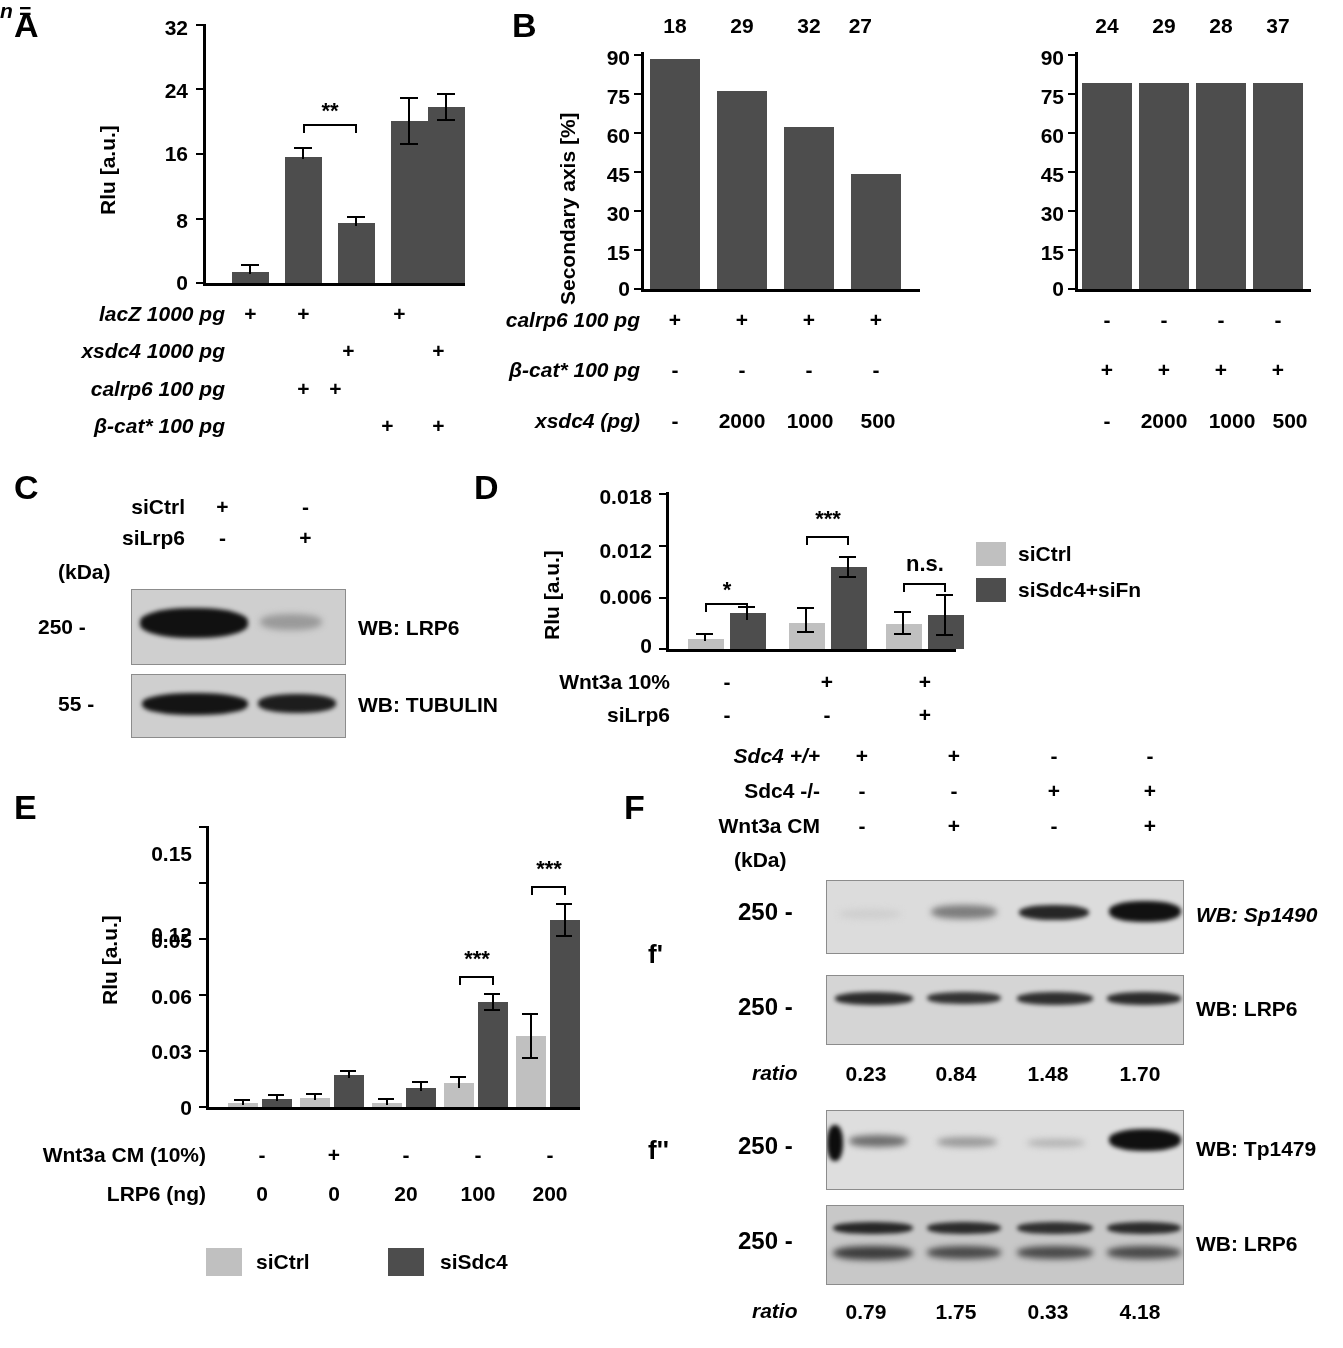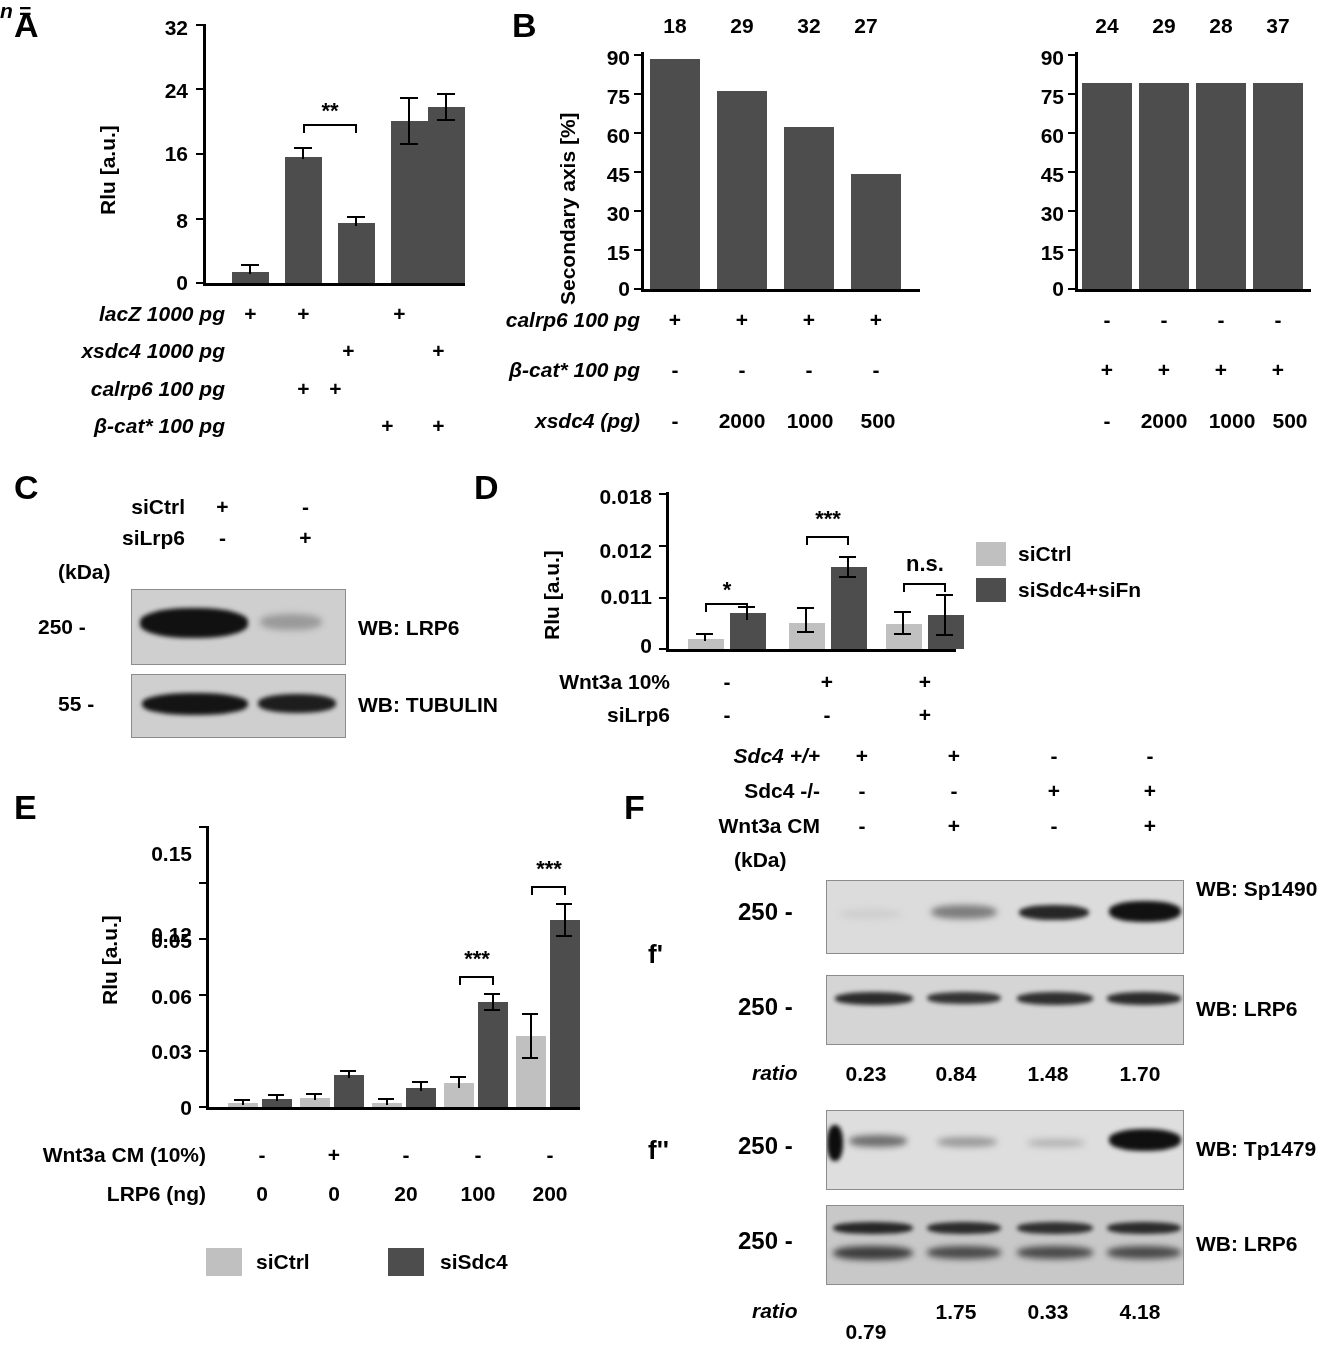--- a/index.html
+++ b/index.html
@@ -145,21 +145,21 @@
 <div class="tick" style="left:634px;top:93px;"></div>
 <div class="tick" style="left:634px;top:132px;"></div>
 <div class="tick" style="left:634px;top:171px;"></div>
 <div class="tick" style="left:634px;top:210px;"></div>
 <div class="tick" style="left:634px;top:249px;"></div>
 <div class="tick" style="left:634px;top:288px;"></div>
 
 <div class="cond" style="left:645px;top:14px;width:60px;">18</div>
 <div class="cond" style="left:712px;top:14px;width:60px;">29</div>
 <div class="cond" style="left:779px;top:14px;width:60px;">32</div>
-<div class="cond" style="left:836px;top:14px;width:60px;">27</div>
+<div class="cond" style="left:812px;top:14px;width:60px;text-align:right;">27</div>
 
 <div class="bar" style="left:650px;top:59px;width:50px;height:230px;"></div>
 <div class="bar" style="left:717px;top:91px;width:50px;height:198px;"></div>
 <div class="bar" style="left:784px;top:127px;width:50px;height:162px;"></div>
 <div class="bar" style="left:851px;top:174px;width:50px;height:115px;"></div>
 
 <div class="ticknum" style="left:1022px;top:46px;width:42px;">90</div>
 <div class="ticknum" style="left:1022px;top:85px;width:42px;">75</div>
 <div class="ticknum" style="left:1022px;top:124px;width:42px;">60</div>
 <div class="ticknum" style="left:1022px;top:163px;width:42px;">45</div>
@@ -241,21 +241,21 @@
 </div>
 <div class="lbl-b" style="position:absolute;left:58px;top:693px;">55 -</div>
 <div class="wb-lab" style="left:358px;top:693px;">WB: TUBULIN</div>
 
 <div class="panel-letter" style="left:474px;top:470px;">D</div>
 
 <div class="ylab" style="left:540px;top:640px;">Rlu [a.u.]</div>
 
 <div class="ticknum" style="left:560px;top:485px;width:92px;">0.018</div>
 <div class="ticknum" style="left:560px;top:539px;width:92px;">0.012</div>
-<div class="ticknum" style="left:560px;top:585px;width:92px;">0.011</div>
+<div class="ticknum" style="left:560px;top:585px;width:92px;">0.006</div>
 <div class="ticknum" style="left:560px;top:634px;width:92px;">0</div>
 
 <div class="axis-line" style="left:666px;top:492px;width:3px;height:158px;"></div>
 <div class="axis-line" style="left:666px;top:649px;width:290px;height:3px;"></div>
 <div class="tick" style="left:659px;top:493px;"></div>
 <div class="tick" style="left:659px;top:545px;"></div>
 <div class="tick" style="left:659px;top:597px;"></div>
 <div class="tick" style="left:659px;top:648px;"></div>
 
 <div class="bar-light" style="left:688px;top:639px;width:36px;height:10px;"></div>
@@ -434,21 +434,21 @@
 <div class="lbl-b" style="position:absolute;left:648px;top:943px;font-size:26px;">f'</div>
 <div class="lbl-b" style="position:absolute;left:648px;top:1139px;font-size:26px;">f''</div>
 
 <div class="blot" style="left:826px;top:880px;width:356px;height:72px;background:#dcdcdc;">
   <div class="band" style="left:12px;top:28px;width:62px;height:10px;background:#cfcfcf;filter:blur(3px);"></div>
   <div class="band" style="left:104px;top:24px;width:66px;height:14px;background:#7d7d7d;filter:blur(3px);"></div>
   <div class="band" style="left:192px;top:24px;width:70px;height:15px;background:#262626;filter:blur(2px);"></div>
   <div class="band" style="left:282px;top:20px;width:72px;height:21px;background:#111;filter:blur(2px);"></div>
 </div>
 <div class="lbl-b" style="position:absolute;left:738px;top:901px;font-size:24px;">250 -</div>
-<div class="wb-lab" style="left:1196px;top:877px;">WB: Sp1490</div>
+<div class="wb-lab" style="left:1196px;top:903px;font-style:italic;">WB: Sp1490</div>
 
 <div class="blot" style="left:826px;top:975px;width:356px;height:68px;background:#d5d5d5;">
   <div class="band" style="left:8px;top:16px;width:78px;height:13px;background:#2b2b2b;filter:blur(2px);"></div>
   <div class="band" style="left:100px;top:16px;width:74px;height:12px;background:#333;filter:blur(2px);"></div>
   <div class="band" style="left:190px;top:16px;width:76px;height:13px;background:#2f2f2f;filter:blur(2px);"></div>
   <div class="band" style="left:280px;top:16px;width:74px;height:13px;background:#2b2b2b;filter:blur(2px);"></div>
 </div>
 <div class="lbl-b" style="position:absolute;left:738px;top:996px;font-size:24px;">250 -</div>
 <div class="wb-lab" style="left:1196px;top:997px;">WB: LRP6</div>
 
@@ -475,16 +475,16 @@
   <div class="band" style="left:100px;top:40px;width:74px;height:13px;background:#4a4a4a;filter:blur(3px);"></div>
   <div class="band" style="left:190px;top:16px;width:76px;height:12px;background:#2f2f2f;filter:blur(2px);"></div>
   <div class="band" style="left:190px;top:40px;width:76px;height:13px;background:#4a4a4a;filter:blur(3px);"></div>
   <div class="band" style="left:280px;top:16px;width:74px;height:12px;background:#2b2b2b;filter:blur(2px);"></div>
   <div class="band" style="left:280px;top:40px;width:74px;height:13px;background:#4a4a4a;filter:blur(3px);"></div>
 </div>
 <div class="lbl-b" style="position:absolute;left:738px;top:1230px;font-size:24px;">250 -</div>
 <div class="wb-lab" style="left:1196px;top:1232px;">WB: LRP6</div>
 
 <div class="lbl-b" style="position:absolute;left:752px;top:1300px;"><span style="font-style:italic">ratio</span></div>
-<div class="cond" style="left:828px;top:1300px;width:76px;margin-top:20px;">0.79</div>
+<div class="cond" style="left:828px;top:1300px;width:76px;">0.79</div>
 <div class="cond" style="left:918px;top:1300px;width:76px;">1.75</div>
 <div class="cond" style="left:1010px;top:1300px;width:76px;">0.33</div>
 <div class="cond" style="left:1102px;top:1300px;width:76px;">4.18</div>
 
 </body></html>

